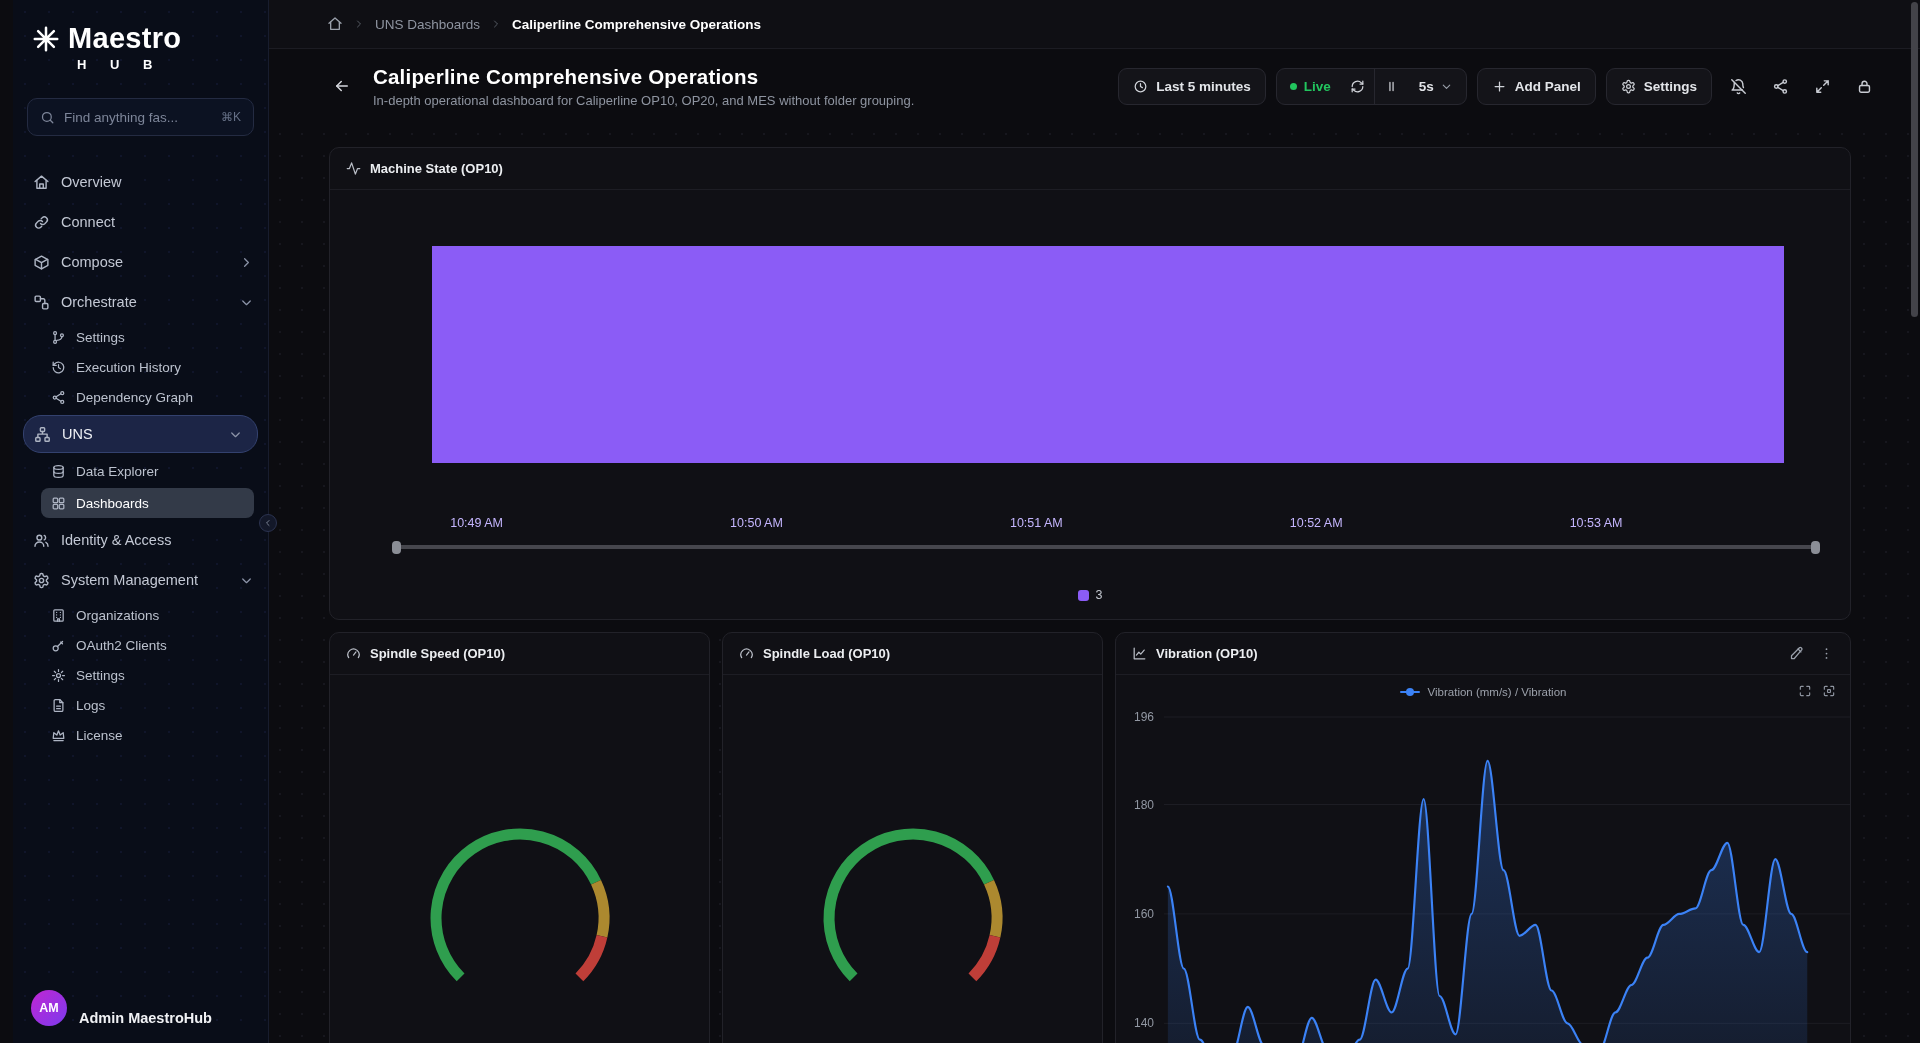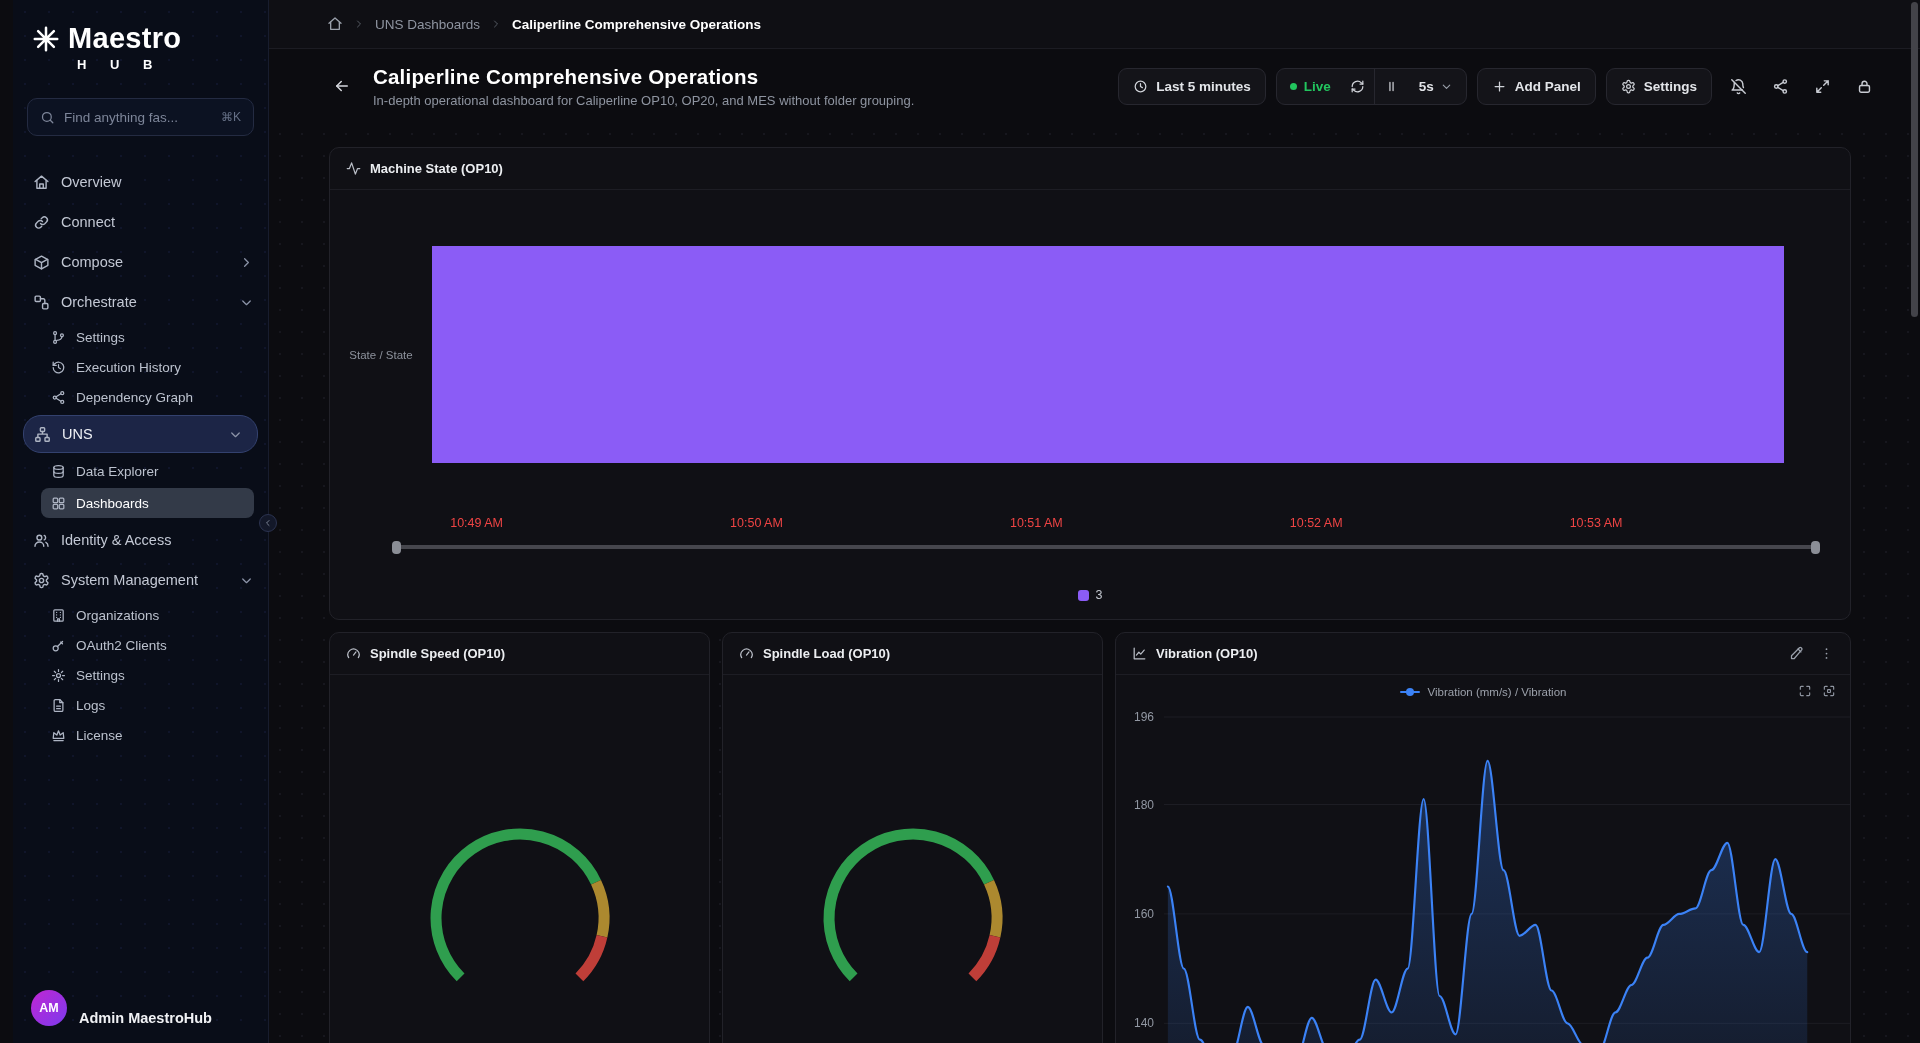--- a/index.html
+++ b/index.html
@@ -84,21 +84,21 @@
   .panel-title { font-size:13px; font-weight:700; color:#eceef1; }
   .ph-actions { margin-left:auto; display:flex; gap:15px; color:#9aa0ab; }
   .ph-actions .ic { width:15px; height:15px; cursor:pointer; }
 
   
   .ms-body { position:relative; height:429px; }
   .ms-row-label { position:absolute; left:0; top:56px; width:102px; height:217px; display:flex;
     align-items:center; justify-content:center; color:#8d929c; font-size:11.5px; }
   .ms-plot { position:absolute; left:102px; right:66px; top:56px; height:217px; }
   .ms-block { position:absolute; inset:0; }
-  .ms-axis { position:absolute; left:102px; right:66px; top:326px; height:16px; color:#ef4444; font-size:12.5px; }
+  .ms-axis { position:absolute; left:102px; right:66px; top:326px; height:16px; color:#c4b5fd; font-size:12.5px; }
   .ms-axis span { position:absolute; transform:translateX(-50%); white-space:nowrap; }
   .ms-slider { position:absolute; left:62px; right:30px; top:350px; height:14px; display:flex; align-items:center; }
   .ms-track { height:4px; background:#46464d; border-radius:2px; flex:1; cursor:pointer; }
   .ms-handle { position:absolute; width:9px; height:13px; border-radius:4px; background:#8b8e96; top:1px; cursor:ew-resize; }
   .ms-handle.left { left:0; } .ms-handle.right { right:0; }
   .ms-legend { position:absolute; top:398px; left:0; right:0; display:flex; justify-content:center;
     align-items:center; gap:7px; color:#c3c7cf; font-size:12.5px; cursor:pointer; }
   .legend-swatch { width:11px; height:11px; border-radius:3px; }
 
   
@@ -494,21 +494,20 @@
       <section class="panel">
         <div class="panel-header">
           <span class="p-ic">
               <svg viewBox="0 0 24 24" fill="none" stroke="currentColor" stroke-width="2" stroke-linecap="round" stroke-linejoin="round">
                 <path d="M22 12h-3.5L15 21 9 3l-3.5 9H2"></path>
               </svg>
             </span>
           <span class="panel-title">Machine State (OP10)</span>
         </div>
         <div class="ms-body">
-          <div class="ms-row-label">State / State</div>
           <div class="ms-plot">
             <div class="ms-block" id="ms-block" style="background: rgb(139, 92, 246);"></div>
           </div>
           <div class="ms-axis" id="ms-axis">
               <span style="left: 3.3%;">10:49 AM</span>
               <span style="left: 24%;">10:50 AM</span>
               <span style="left: 44.7%;">10:51 AM</span>
               <span style="left: 65.4%;">10:52 AM</span>
               <span style="left: 86.1%;">10:53 AM</span>
             </div>

